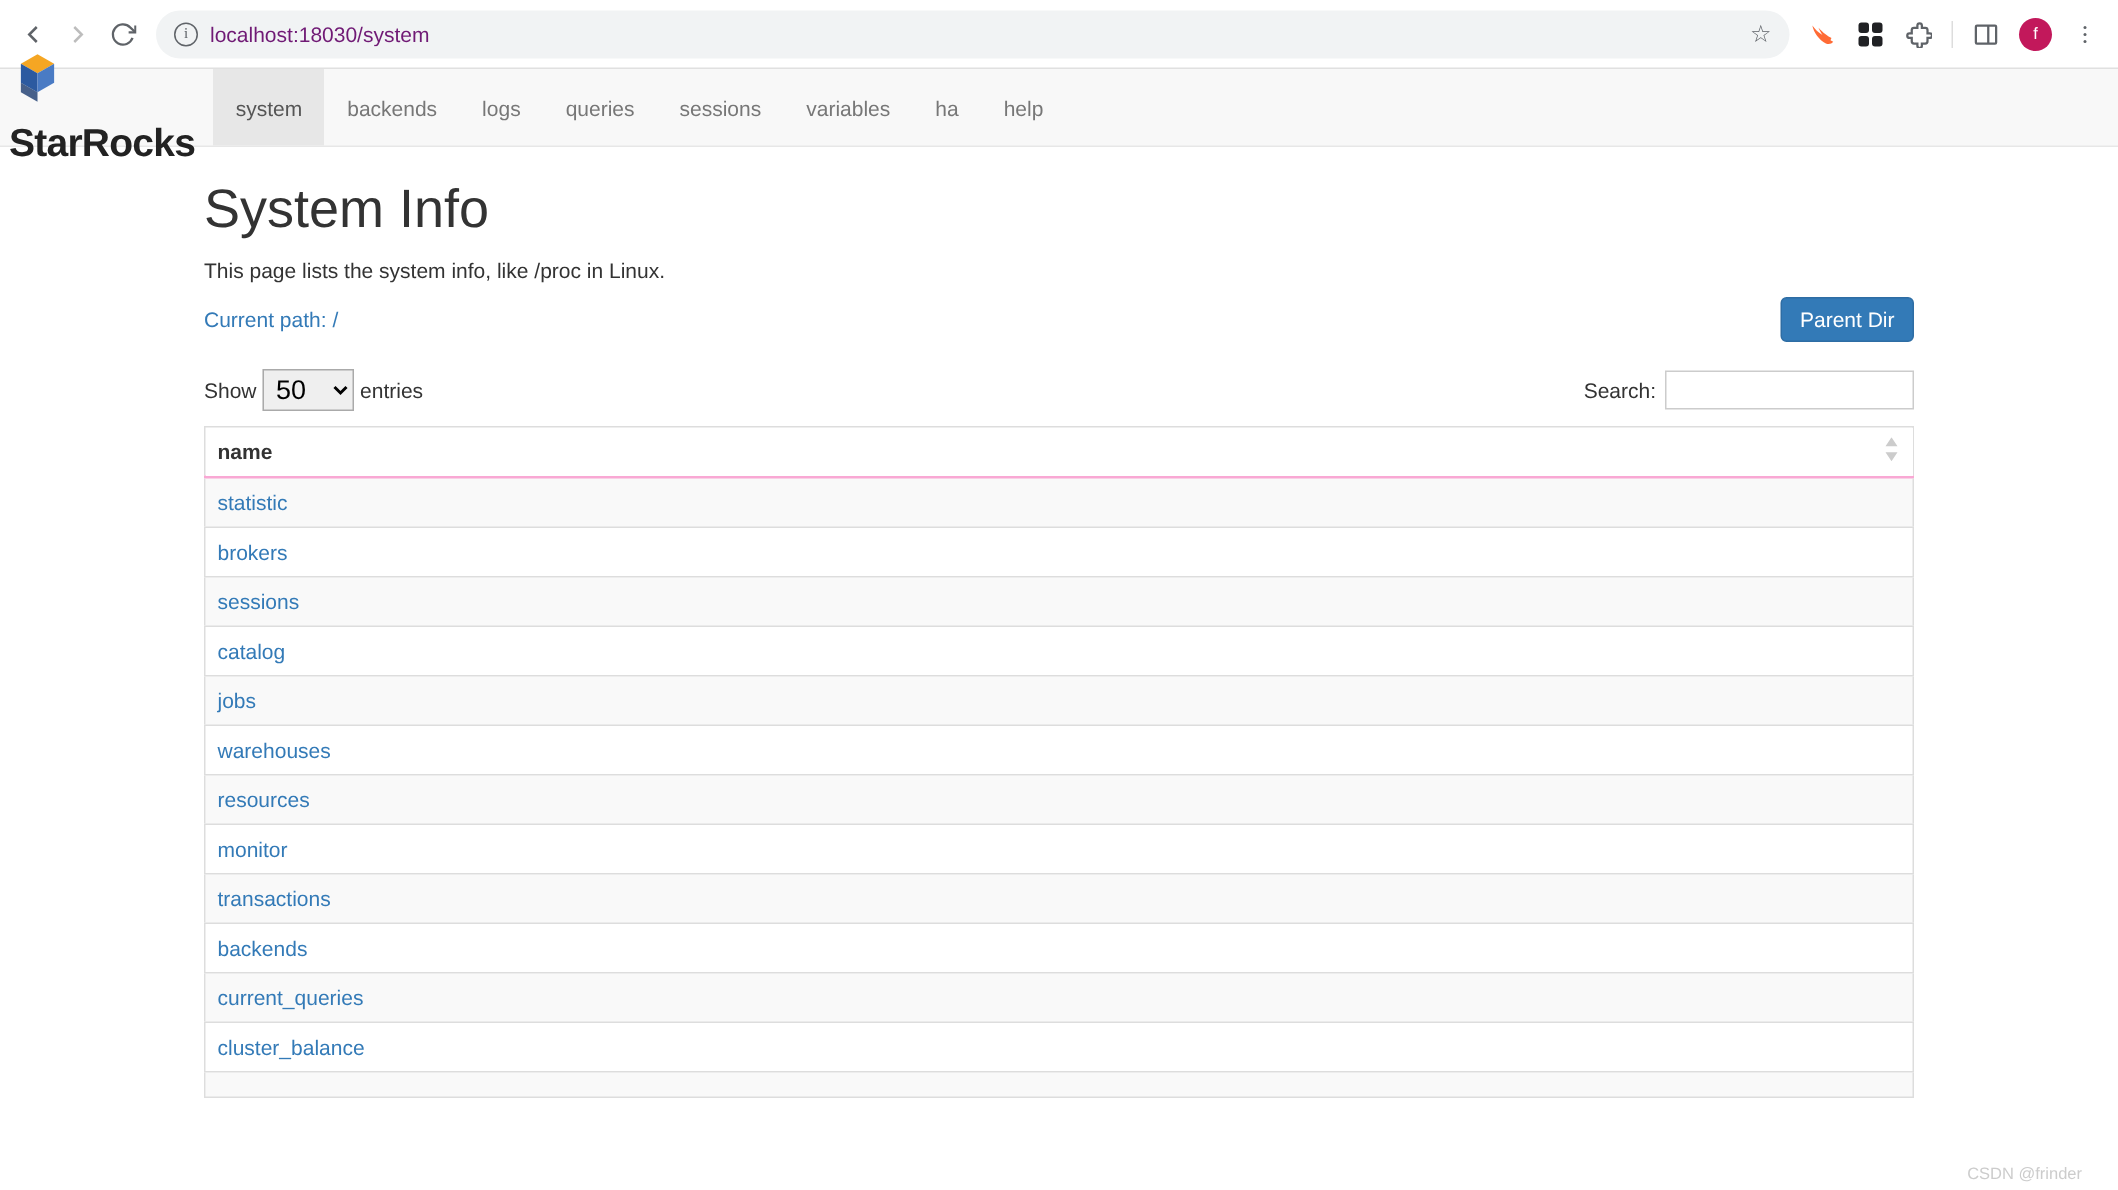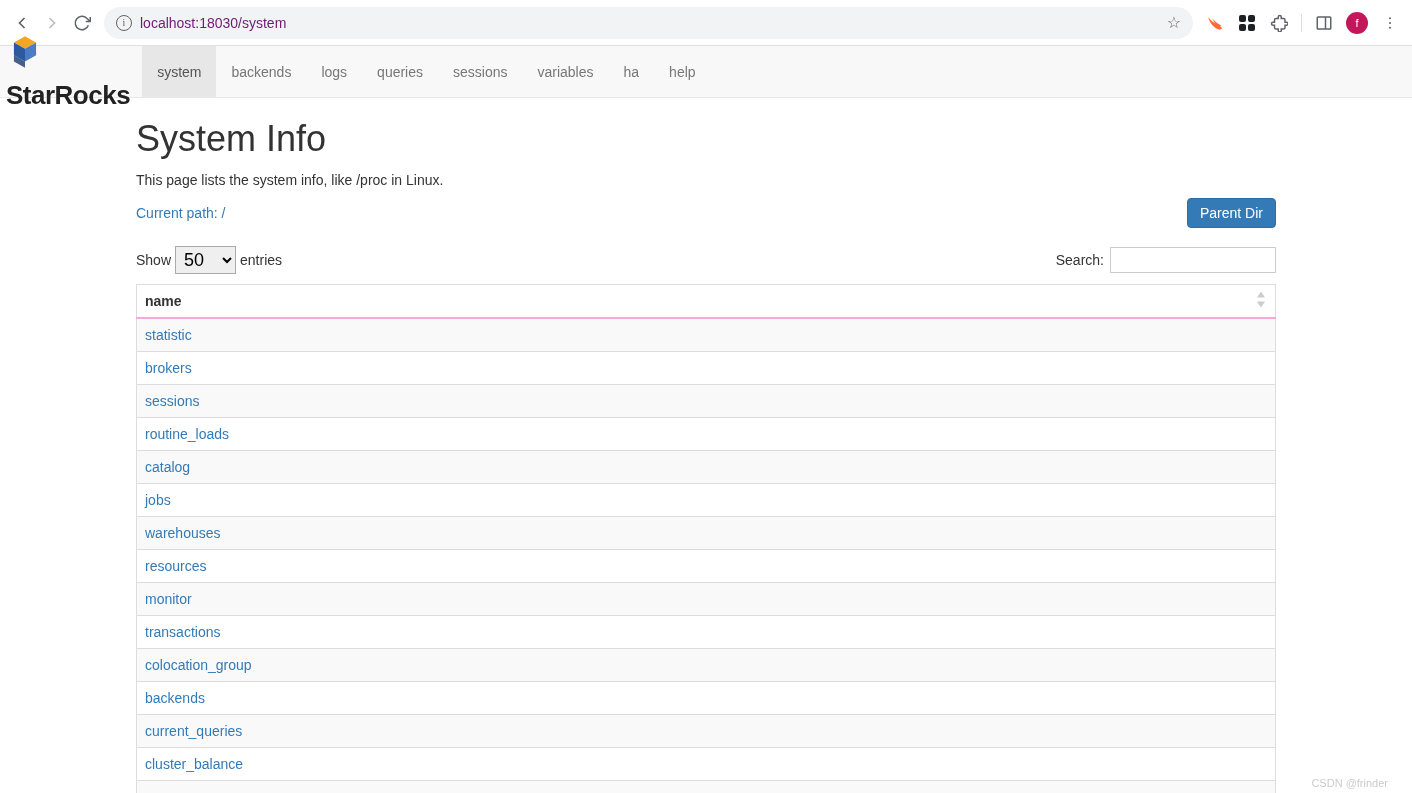--- a/index.html
+++ b/index.html
@@ -191,42 +191,36 @@
           <tr>
             <td><a href="#">statistic</a></td>
           </tr>
           <tr>
             <td><a href="#">brokers</a></td>
           </tr>
           <tr>
             <td><a href="#">sessions</a></td>
           </tr>
           <tr>
-            <td><a href="#">routine_loads</a></td>
-          </tr>
-          <tr>
             <td><a href="#">catalog</a></td>
           </tr>
           <tr>
             <td><a href="#">jobs</a></td>
           </tr>
           <tr>
             <td><a href="#">warehouses</a></td>
           </tr>
           <tr>
             <td><a href="#">resources</a></td>
           </tr>
           <tr>
             <td><a href="#">monitor</a></td>
           </tr>
           <tr>
             <td><a href="#">transactions</a></td>
-          </tr>
-          <tr>
-            <td><a href="#">colocation_group</a></td>
           </tr>
           <tr>
             <td><a href="#">backends</a></td>
           </tr>
           <tr>
             <td><a href="#">current_queries</a></td>
           </tr>
           <tr>
             <td><a href="#">cluster_balance</a></td>
           </tr>

